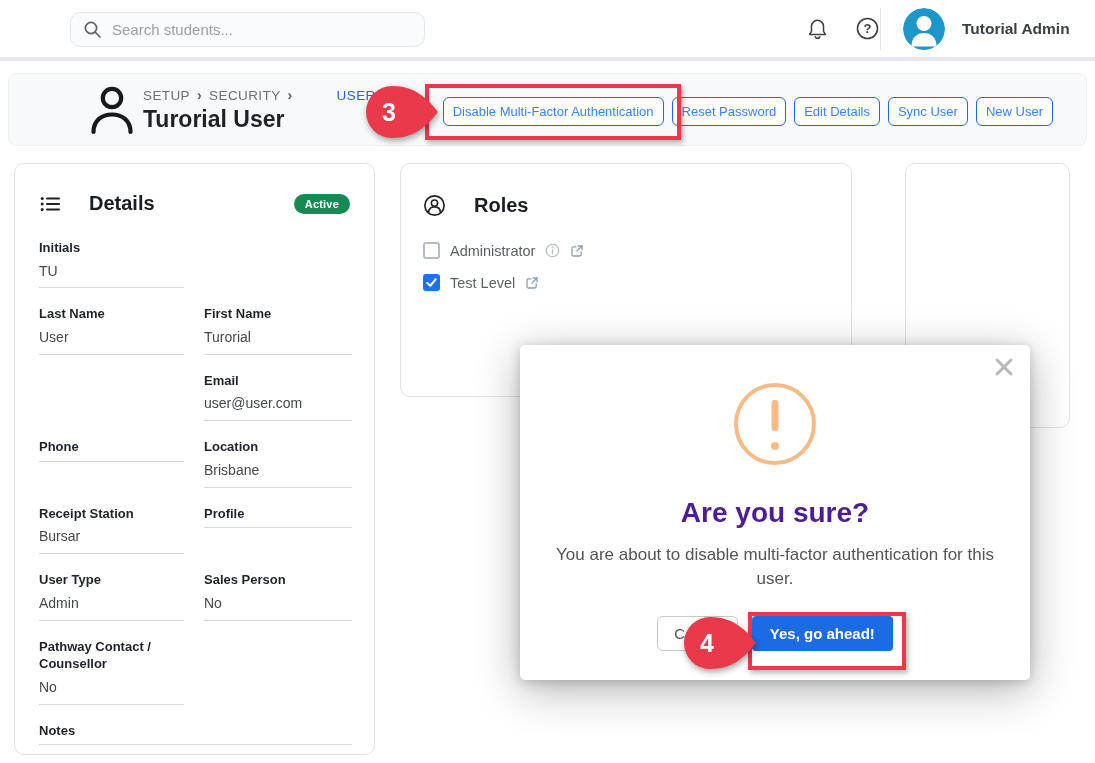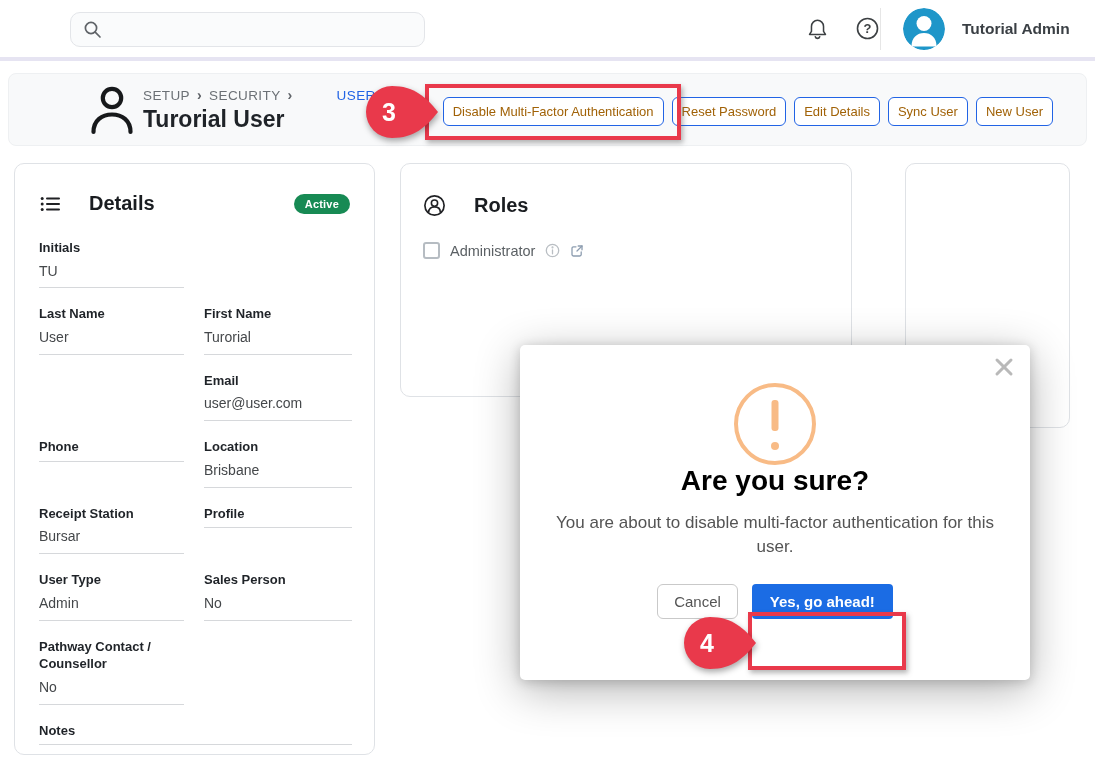--- a/index.html
+++ b/index.html
@@ -27,21 +27,21 @@
   .header-band { position:absolute; left:8px; top:73px; width:1079px; height:73px;
                  background:#f8f9fa; border:1px solid #eef0f2; border-radius:8px; }
   .hb-usericon { position:absolute; left:78px; top:10px; }
   .hb-text { position:absolute; left:134px; top:13px; }
   .breadcrumb { display:flex; align-items:center; gap:7px; font-size:13.5px; color:#6b7075; letter-spacing:.4px; }
   .breadcrumb .sep { color:#5f6368; font-weight:bold; font-size:14px; }
   .breadcrumb .crumb { cursor:pointer; }
   .breadcrumb .crumb.active { color:#2264e5;margin-left:37px; }
   .page-title { font-size:23px; font-weight:bold; color:#1f2328; margin-top:3px; }
   .hb-actions { position:absolute; right:33px; top:23px; display:flex; gap:8px; }
-  .action-btn { background:#fff; border:1px solid #2264e5; color:#a16207; border-radius:6px;
+  .action-btn { background:#fff; border:1px solid #2264e5; color:#3b82f6; border-radius:6px;
                 font-size:13px; font-family:inherit; padding:6px 9px; cursor:pointer; white-space:nowrap; }
 
   
   .anno-rect { position:absolute; border:4px solid #e9394b; box-shadow:2px 3px 5px rgba(90,90,90,.45); z-index:40; }
   #rect3 { left:425px; top:84px; width:256px; height:56px; }
   #rect4 { left:748px; top:612px; width:158px; height:58px; }
   .balloon { position:absolute; z-index:41; filter:drop-shadow(1px 3px 3px rgba(0,0,0,.35)); }
   #balloon3 { left:362px; top:84px; }
   #balloon4 { left:680px; top:615px; }
 
@@ -80,41 +80,42 @@
   .modal { position:absolute; left:520px; top:345px; width:510px; height:335px; background:#fff;
            border-radius:5px; z-index:30; text-align:center;
            box-shadow:0 10px 45px rgba(0,0,0,.30), 0 2px 12px rgba(0,0,0,.18); }
   .modal-close { position:absolute; right:14px; top:10px; width:24px; height:24px; cursor:pointer; }
   .warn-circle { width:82px; height:82px; border:4px solid #f8bb86; border-radius:50%;
                  margin:38px auto 0; position:relative; }
   .warn-bar { position:absolute; left:50%; top:13px; transform:translateX(-50%);
               width:7px; height:31px; border-radius:3px; background:#f8bb86; }
   .warn-dot { position:absolute; left:50%; bottom:11px; transform:translateX(-50%);
               width:8px; height:8px; border-radius:50%; background:#f8bb86; }
-  .modal-title { font-size:28px; font-weight:bold; color:#000000; }
+  .modal-title { margin-top:32px; font-size:28px; font-weight:bold; color:#4c1d95; }
   .modal-body { margin:14px auto 0; width:452px; font-size:17px; line-height:1.4; color:#545454; }
   .modal-actions { margin-top:25px; display:flex; justify-content:center; gap:14px; }
   .btn-cancel { background:#fff; border:1px solid #c9c9c9; border-radius:6px; color:#545454;
                 font-size:15px; font-weight:500; font-family:inherit; padding:8px 16px; cursor:pointer; }
   .btn-confirm { background:#1b6ce4; border:none; border-radius:4px; color:#fff;
                  font-size:15px; font-weight:bold; font-family:inherit; padding:9px 18px; cursor:pointer; }
 </style>
 </head>
 <body>
 
 <div id="page">
 
   <div class="topbar">
     <div class="searchbox">
       <span class="mini-icon">
         <svg width="19" height="19" viewBox="0 0 19 19" fill="none" stroke="#5f6368" stroke-width="1.7">
           <circle cx="8" cy="8" r="5.6"></circle>
             <line x1="12.2" y1="12.2" x2="17" y2="17" stroke-linecap="round"></line>
         </svg>
       </span>
+      <input type="text" placeholder="Search students..." style="">
     </div>
 
     <div class="topbar-icons">
       <span class="icon-btn">
         <svg width="23" height="23" viewBox="0 0 24 24" fill="none" stroke="#3c4043" stroke-width="1.6">
           <path d="M12 3.5 a6.3 6.3 0 0 0 -6.3 6.3 V15 l-2 3.2 h16.6 l-2-3.2 V9.8 A6.3 6.3 0 0 0 12 3.5 z" stroke-linejoin="round"></path>
           <path d="M9.7 20.6 a2.4 2.4 0 0 0 4.6 0" stroke-linecap="round"></path>
         </svg>
       </span>
       <span class="icon-btn">
@@ -282,20 +283,35 @@
         </span>
         <span class="mini-icon">
           <svg width="14" height="14" viewBox="0 0 14 14" fill="none" stroke="#8d9db0" stroke-width="1.3" stroke-linecap="round" stroke-linejoin="round">
             <path d="M6 2.8 H3.4 A1.4 1.4 0 0 0 2 4.2 v6.4 A1.4 1.4 0 0 0 3.4 12 h6.4 a1.4 1.4 0 0 0 1.4-1.4 V8"></path>
             <path d="M8.2 2 h3.8 v3.8"></path>
               <path d="M12 2 L7 7"></path>
           </svg>
         </span>
       </div>
 
+      <div class="role-row">
+        <span class="cbx checked">
+          <svg width="13" height="13" viewBox="0 0 14 14" fill="none" stroke="#fff" stroke-width="2.2" stroke-linecap="round" stroke-linejoin="round">
+            <polyline points="2.5,7.5 5.8,10.5 11.5,3.5"></polyline>
+          </svg>
+        </span>
+        <span class="role-label">Test Level</span>
+        <span class="mini-icon">
+          <svg width="14" height="14" viewBox="0 0 14 14" fill="none" stroke="#8d9db0" stroke-width="1.3" stroke-linecap="round" stroke-linejoin="round">
+            <path d="M6 2.8 H3.4 A1.4 1.4 0 0 0 2 4.2 v6.4 A1.4 1.4 0 0 0 3.4 12 h6.4 a1.4 1.4 0 0 0 1.4-1.4 V8"></path>
+            <path d="M8.2 2 h3.8 v3.8"></path>
+              <path d="M12 2 L7 7"></path>
+          </svg>
+        </span>
+      </div>
     </div>
   </div>
 
   <div class="card" id="side-card"></div>
 
   <div class="modal">
     <span class="modal-close">
       <svg width="24" height="24" viewBox="0 0 24 24" stroke="#b9b9b9" stroke-width="3" stroke-linecap="round">
         <line x1="5" y1="5" x2="19" y2="19"></line>
           <line x1="19" y1="5" x2="5" y2="19"></line>

